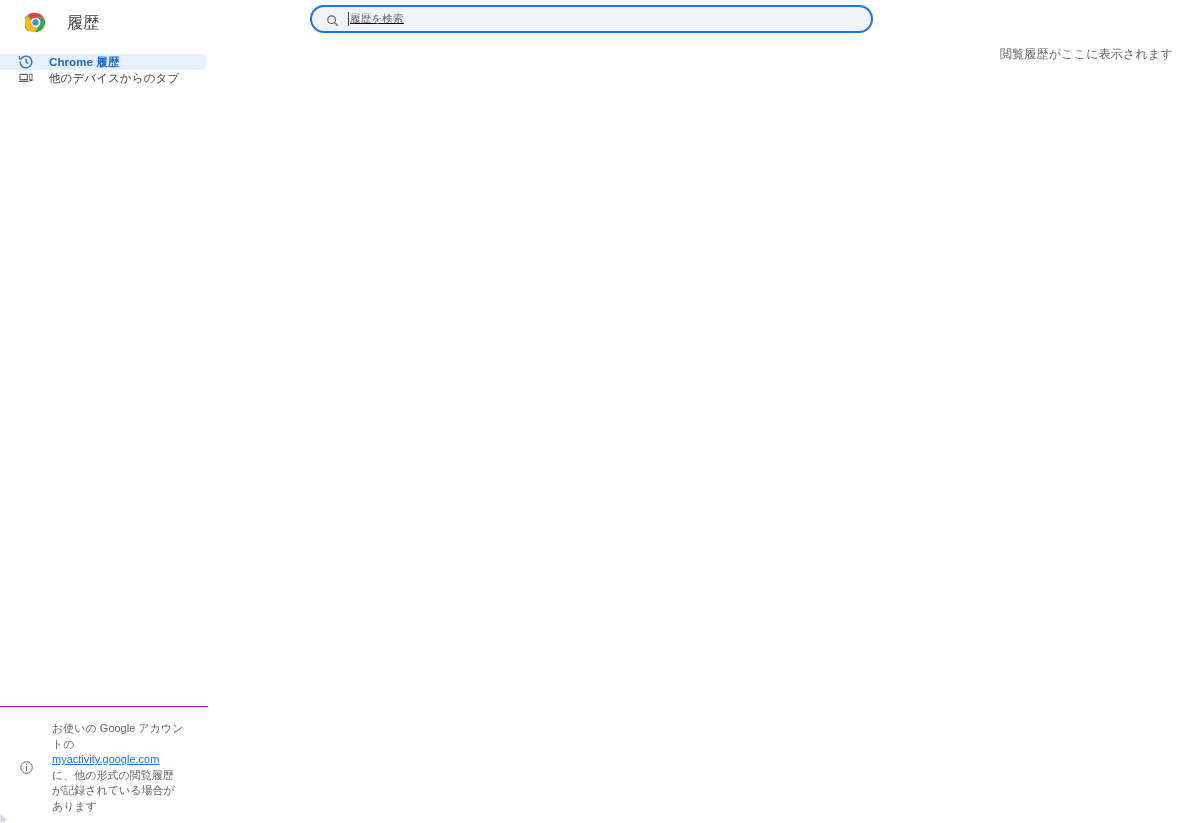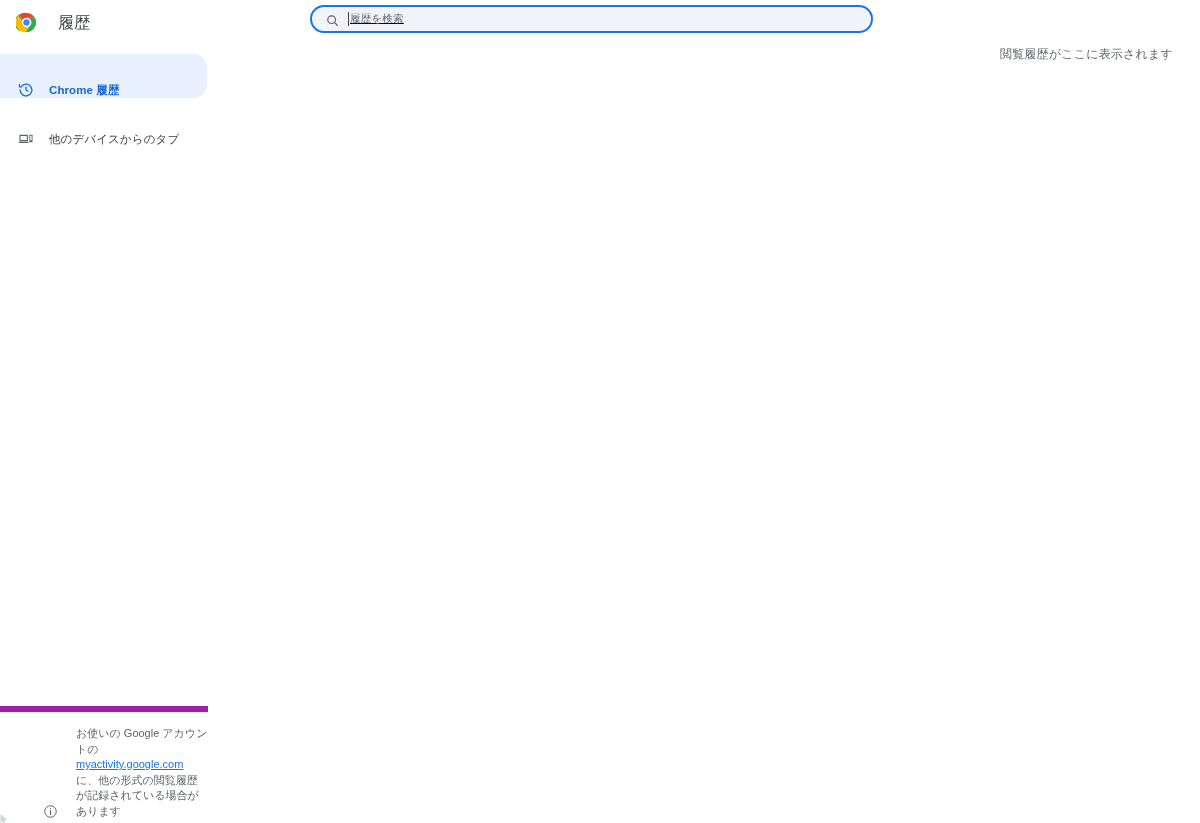--- a/index.html
+++ b/index.html
@@ -28,20 +28,21 @@
     height: 823px;
   }
 
   .brand-row {
     position: absolute;
     left: 0;
     top: 0;
     height: 45px;
     display: flex;
     align-items: center;
+    padding-left: 9px;
   }
 
   .chrome-logo {
     margin-left: 16px;
     width: 21px;
     height: 21px;
     flex: none;
   }
 
   .brand-title {
@@ -56,25 +57,24 @@
     position: absolute;
     left: 0;
     top: 54px;
     width: 230px;
   }
 
   .nav-item {
     position: relative;
     display: flex;
     align-items: flex-end;
-    height: 44px;
+    height: 16px;
     width: 207px;
     border-top-right-radius: 14px;
     border-bottom-right-radius: 14px;
-    margin-bottom: 5px;
     cursor: pointer;
   }
 
   .nav-item .nav-icon {
     width: 17px;
     height: 17px;
     margin-left: 17px;
     flex: none;
     display: flex;
     align-items: center;
@@ -103,25 +103,24 @@
     height: 12px;
     flex: none;
   }
 
   
   #side-footer {
     position: absolute;
     left: 0;
     top: 706px;
     width: 208px;
-    border-top: 6px solid #a21caf;
+    border-top: 1px solid #a21caf;
     padding-top: 14px;
     display: flex;
-    align-items: flex-end;
-    padding-left: 24px;
+    align-items: center;
   }
 
   .info-icon {
     width: 15px;
     height: 15px;
     margin-left: 19px;
     flex: none;
   }
 
   .footer-text {

